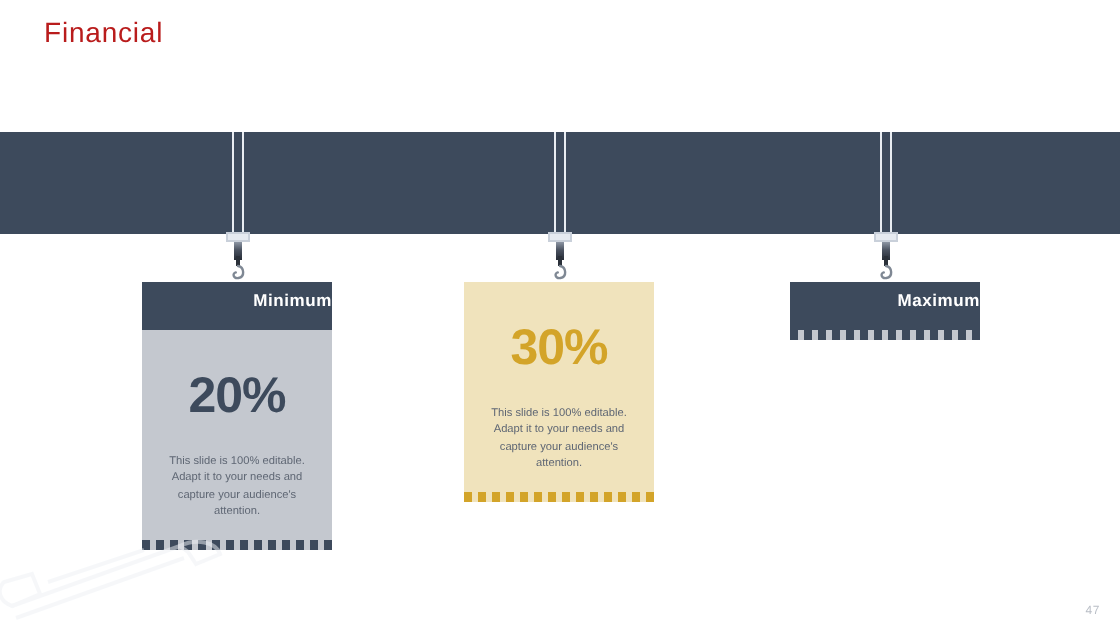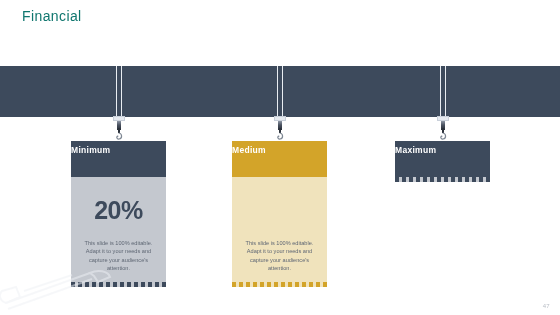--- a/index.html
+++ b/index.html
@@ -8,21 +8,21 @@
     background:#ffffff;
     font-family:"Liberation Sans", sans-serif;
     overflow:hidden;
     position:relative;
   }
   .slide{position:absolute;inset:0;background:#ffffff;}
 
   
   .page-title{
     position:absolute;left:22px;top:8px;
-    font-size:14px;font-weight:400;color:#0f766e;
+    font-size:14px;font-weight:400;color:#b91c1c;
     letter-spacing:.4px;
   }
 
   
   .banner{
     position:absolute;left:0;top:66px;width:560px;height:51px;
     background:#3d4a5c;
   }
 
   
@@ -52,21 +52,21 @@
     position:absolute;top:55px;left:10px;width:4px;height:9px;
     background:linear-gradient(180deg,#8d96a4 0%,#4a5260 45%,#262c36 100%);
   }
   .rig svg.hook{position:absolute;top:62px;left:6px;}
 
   
   .card{
     position:absolute;top:141px;width:95px;
   }
   .card .card-head{
-    height:36px;line-height:19px;text-align:left;
+    height:24px;line-height:19px;text-align:right;
     font-size:8.5px;font-weight:700;color:#ffffff;letter-spacing:.3px;
   }
   .card .card-body{
     height:105px;position:relative;
   }
   .card .pct{
     position:absolute;top:19px;left:0;right:0;text-align:center;
     font-size:25px;font-weight:700;letter-spacing:-.5px;
   }
   .card .desc{
@@ -140,22 +140,22 @@
   <div class="card slate" style="left:71px;">
     <div class="card-head">Minimum</div>
     <div class="card-body">
       <div class="pct">20%</div>
       <div class="desc">This slide is 100% editable. Adapt it to your needs and capture your audience's attention.</div>
     </div>
     <div class="perf"></div>
   </div>
 
   <div class="card gold" style="left:232px;">
-    <div class="card-head">Medium</div>
     <div class="card-body">
+      <div class="pct">30%</div>
       <div class="desc">This slide is 100% editable. Adapt it to your needs and capture your audience's attention.</div>
     </div>
     <div class="perf"></div>
   </div>
 
   <div class="card slate" style="left:395px;border-radius:24px;">
     <div class="card-head">Maximum</div>
     <div class="perf"></div>
   </div>
 

